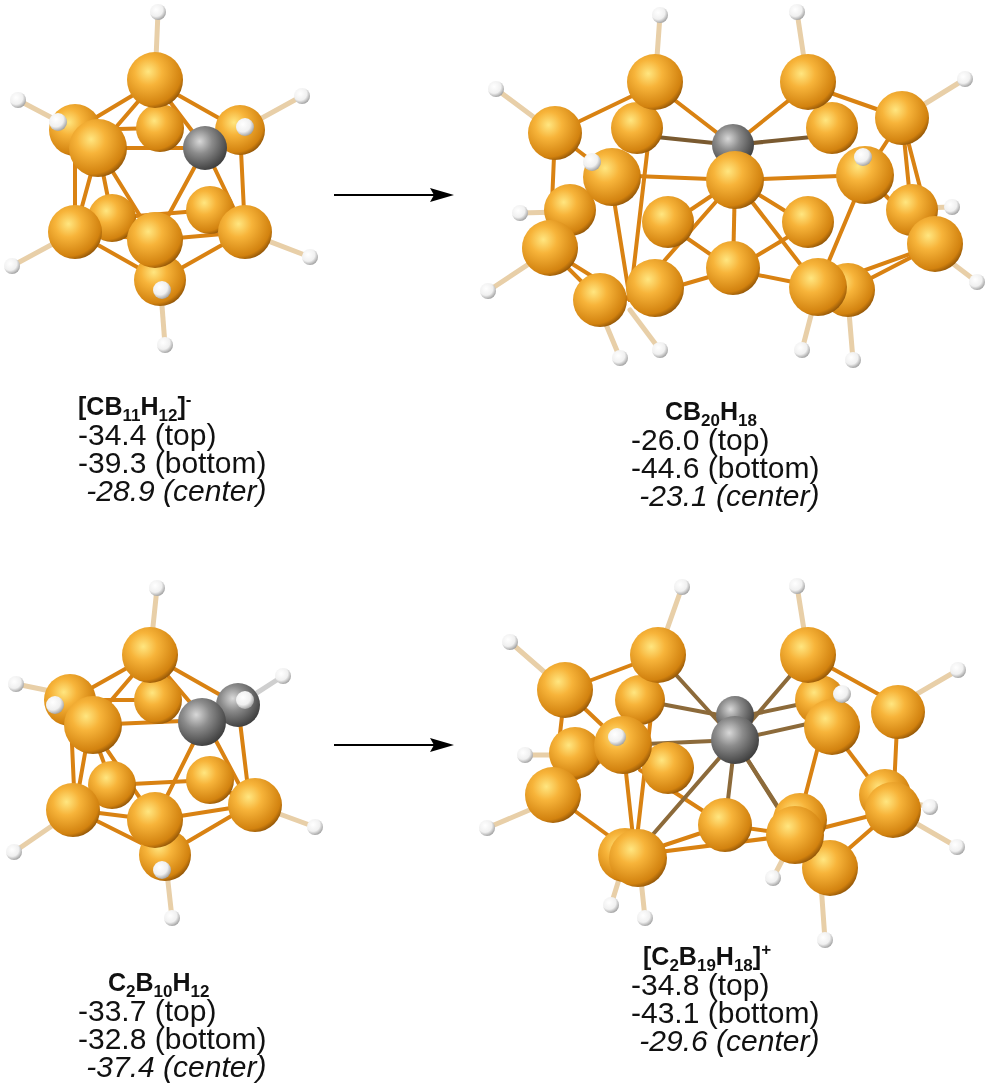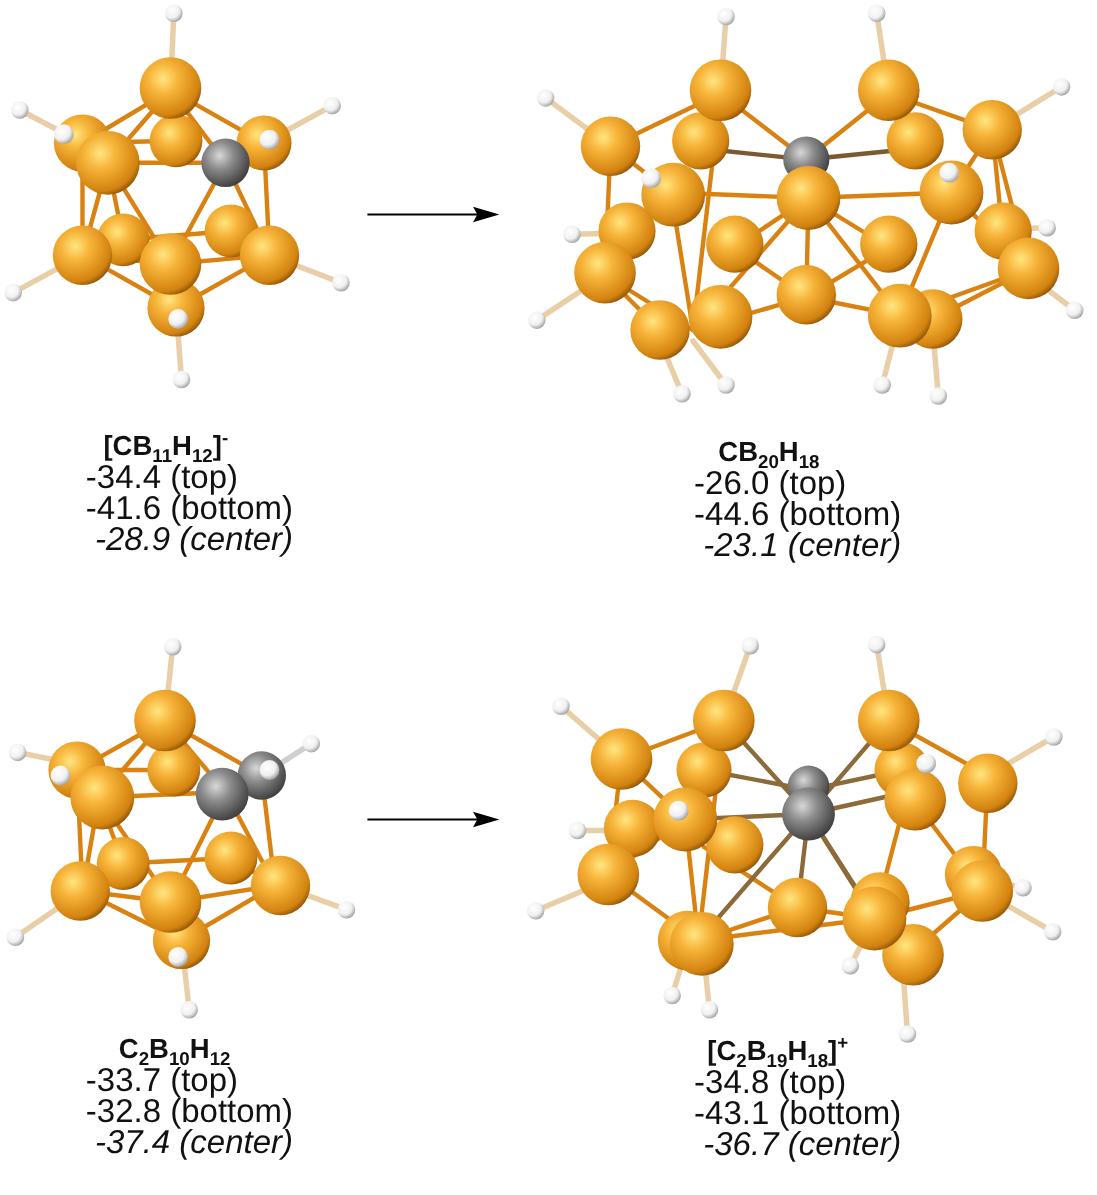--- a/index.html
+++ b/index.html
@@ -335,38 +335,38 @@
 <svg class="arrow" style="left:330px; top:185px;" width="130" height="20" viewBox="0 0 130 20">
   <line x1="4" y1="10" x2="108" y2="10" stroke="#000" stroke-width="2"></line>
   <polygon points="100,3 124,10 100,17 104,10" fill="#000"></polygon>
 </svg>
 <svg class="arrow" style="left:330px; top:735px;" width="130" height="20" viewBox="0 0 130 20">
   <line x1="4" y1="10" x2="108" y2="10" stroke="#000" stroke-width="2"></line>
   <polygon points="100,3 124,10 100,17 104,10" fill="#000"></polygon>
 </svg>
 
 <div class="label" style="left:78px; top:392px;">
-  <div class="formula" style="margin-left:16px;"><span>[</span><span>CB</span><sub>11</sub><span>H</span><sub>12</sub><span>]</span><sup>-</sup></div>
+  <div class="formula" style="margin-left:0;"><span>[</span><span>CB</span><sub>11</sub><span>H</span><sub>12</sub><span>]</span><sup>-</sup></div>
   <div class="val">-34.4 (top)</div>
-  <div class="val">-41.6 (bottom)</div>
+  <div class="val">-39.3 (bottom)</div>
   <div class="val italic">-28.9 (center)</div>
 </div>
 
 <div class="label" style="left:631px; top:397px;">
-  <div class="formula" style="margin-left:22px;"><span>CB</span><sub>20</sub><span>H</span><sub>18</sub></div>
+  <div class="formula" style="margin-left:34px;"><span>CB</span><sub>20</sub><span>H</span><sub>18</sub></div>
   <div class="val">-26.0 (top)</div>
   <div class="val">-44.6 (bottom)</div>
   <div class="val italic">-23.1 (center)</div>
 </div>
 
 <div class="label" style="left:78px; top:940px;">
-  <div class="formula" style="margin-left:30px;"><span>C</span><sub>2</sub><span>B</span><sub>10</sub><span>H</span><sub>12</sub></div>
+  <div class="formula" style="margin-left:30px;margin-top:28px;"><span>C</span><sub>2</sub><span>B</span><sub>10</sub><span>H</span><sub>12</sub></div>
   <div class="val">-33.7 (top)</div>
   <div class="val">-32.8 (bottom)</div>
   <div class="val italic">-37.4 (center)</div>
 </div>
 
 <div class="label" style="left:631px; top:942px;">
   <div class="formula" style="margin-left:12px;"><span>[</span><span>C</span><sub>2</sub><span>B</span><sub>19</sub><span>H</span><sub>18</sub><span>]</span><sup>+</sup></div>
   <div class="val">-34.8 (top)</div>
   <div class="val">-43.1 (bottom)</div>
-  <div class="val italic">-36.7 (center)</div>
+  <div class="val italic">-29.6 (center)</div>
 </div>
 
 </body></html>

